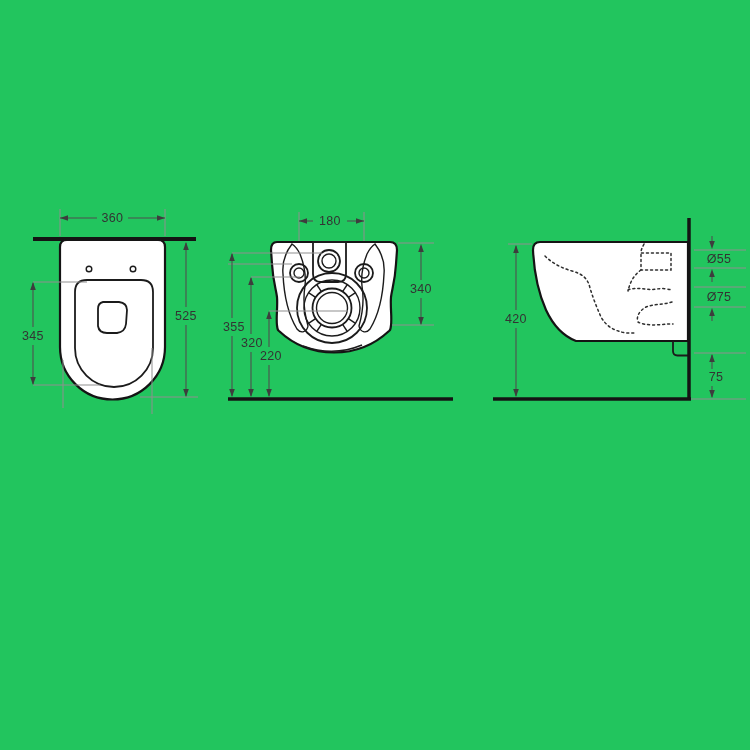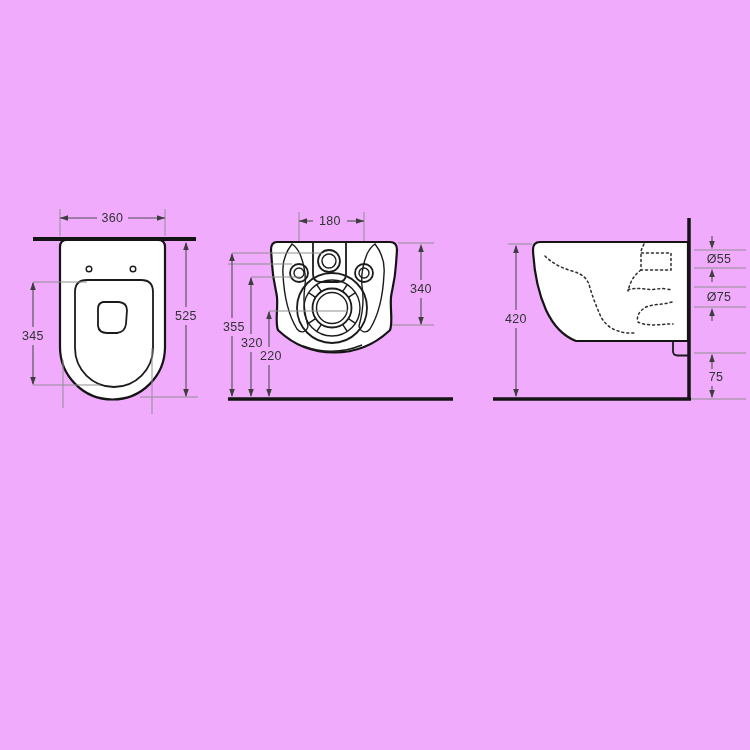--- a/index.html
+++ b/index.html
@@ -1,16 +1,16 @@
 <!DOCTYPE html>
 <html><head>
 <meta charset="utf-8">
 <style>
   html,body{margin:0;padding:0;background:#ffffff;}
-  #stage{position:relative;width:750px;height:750px;background:#f0abfc;overflow:hidden;
+  #stage{position:relative;width:750px;height:750px;background:#22c55e;overflow:hidden;
          font-family:"Liberation Sans",sans-serif;}
   svg{position:absolute;left:0;top:0;}
   .body-fill{fill:#ffffff;stroke:#141414;stroke-width:2.2;stroke-linejoin:round;}
   .inner-line{fill:none;stroke:#1b1b1b;stroke-width:1.8;stroke-linejoin:round;stroke-linecap:round;}
   .thin-line{fill:none;stroke:#1b1b1b;stroke-width:1.4;}
   .heavy{stroke:#141414;stroke-width:4;stroke-linecap:butt;}
   .heavy3{stroke:#141414;stroke-width:3.5;stroke-linecap:butt;}
   .dim{stroke:#4f4f4f;stroke-width:1.1;}
   .ext{stroke:#8f8f8f;stroke-width:1;}
   .dotted{fill:none;stroke:#2e2e2e;stroke-width:1.5;stroke-dasharray:2 3;stroke-linecap:round;}

